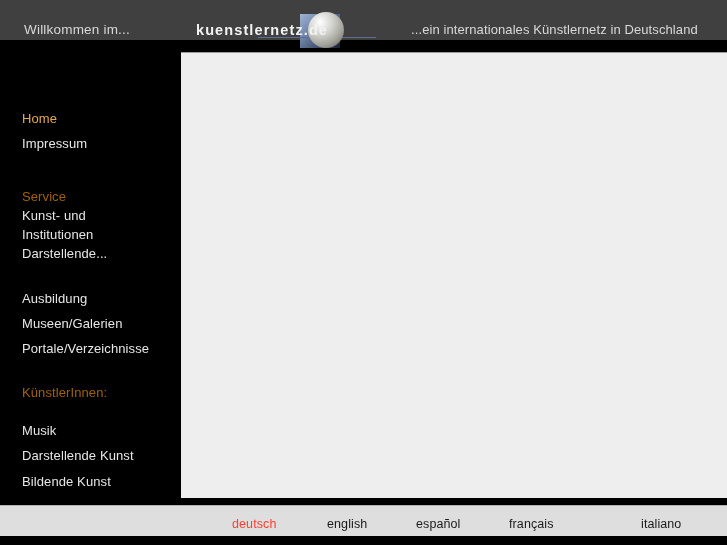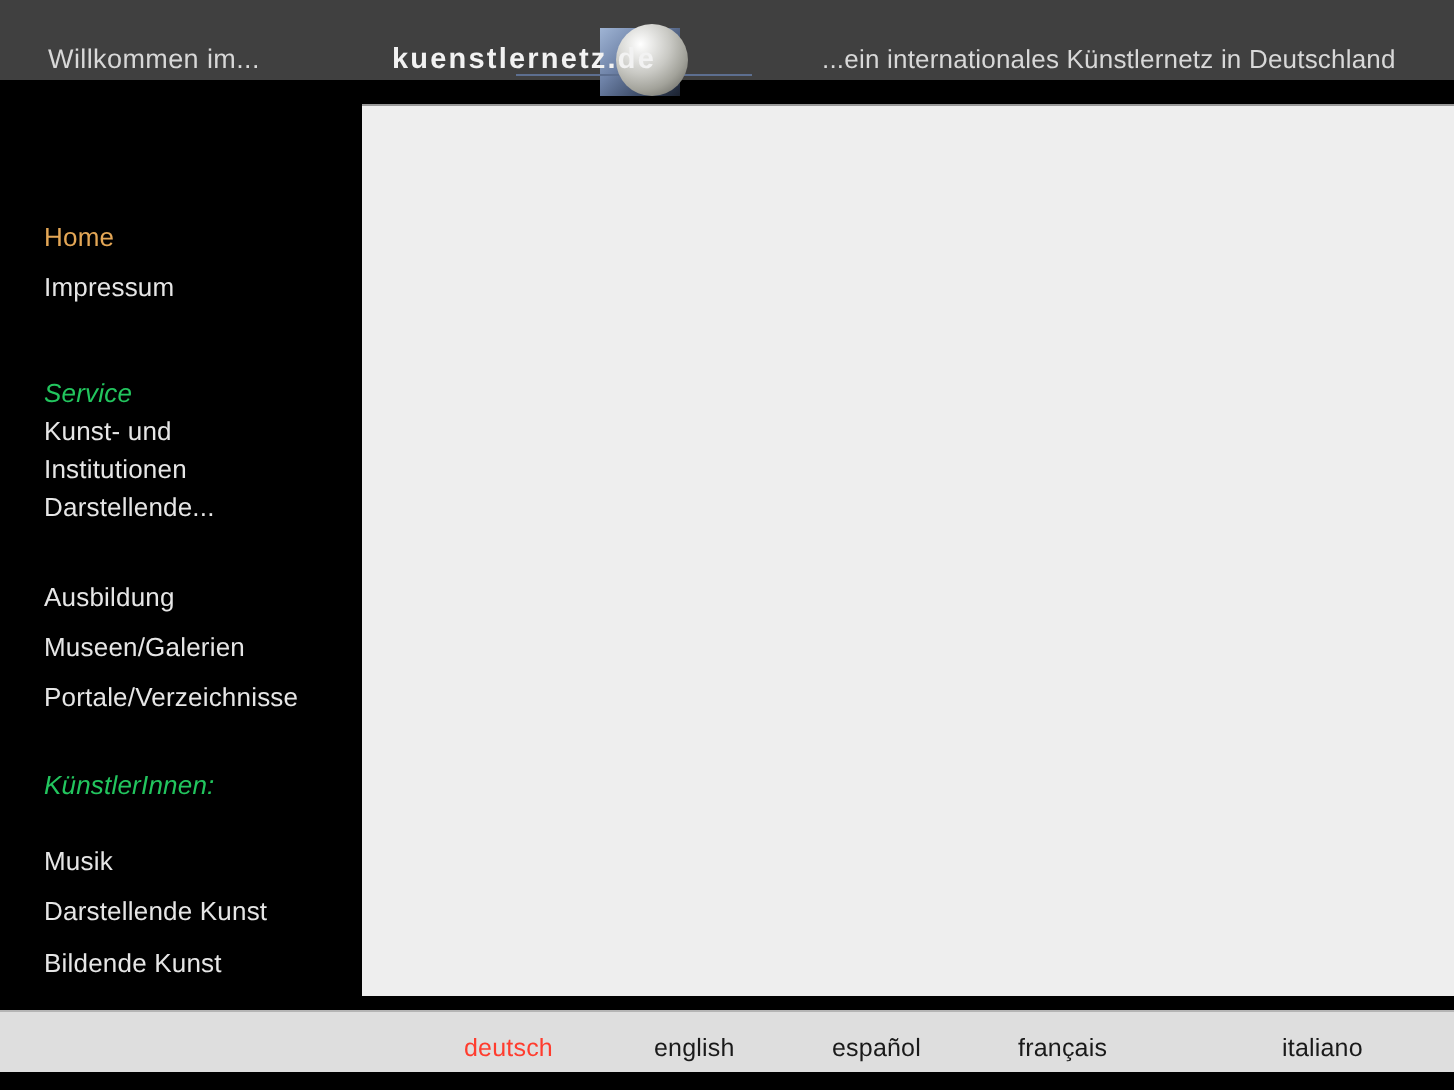--- a/index.html
+++ b/index.html
@@ -88,21 +88,21 @@
   .nav-link {
     position: absolute;
     left: 22px;
     font-size: 13px;
     color: #e6e6e6;
     white-space: nowrap;
     letter-spacing: 0.1px;
     cursor: pointer;
   }
   .nav-link.accent-orange { color: #e4a756; }
-  .nav-link.accent-teal   { color: #22c55e; font-style: italic; }
+  .nav-link.accent-teal   { color: #a16207; }
 
   
   #main-content {
     position: absolute;
     left: 181px; top: 52px;
     width: 546px; height: 446px;
     background: #eeeeee;
     border-top: 1px solid #9a9a9a;
     box-sizing: border-box;
   }

